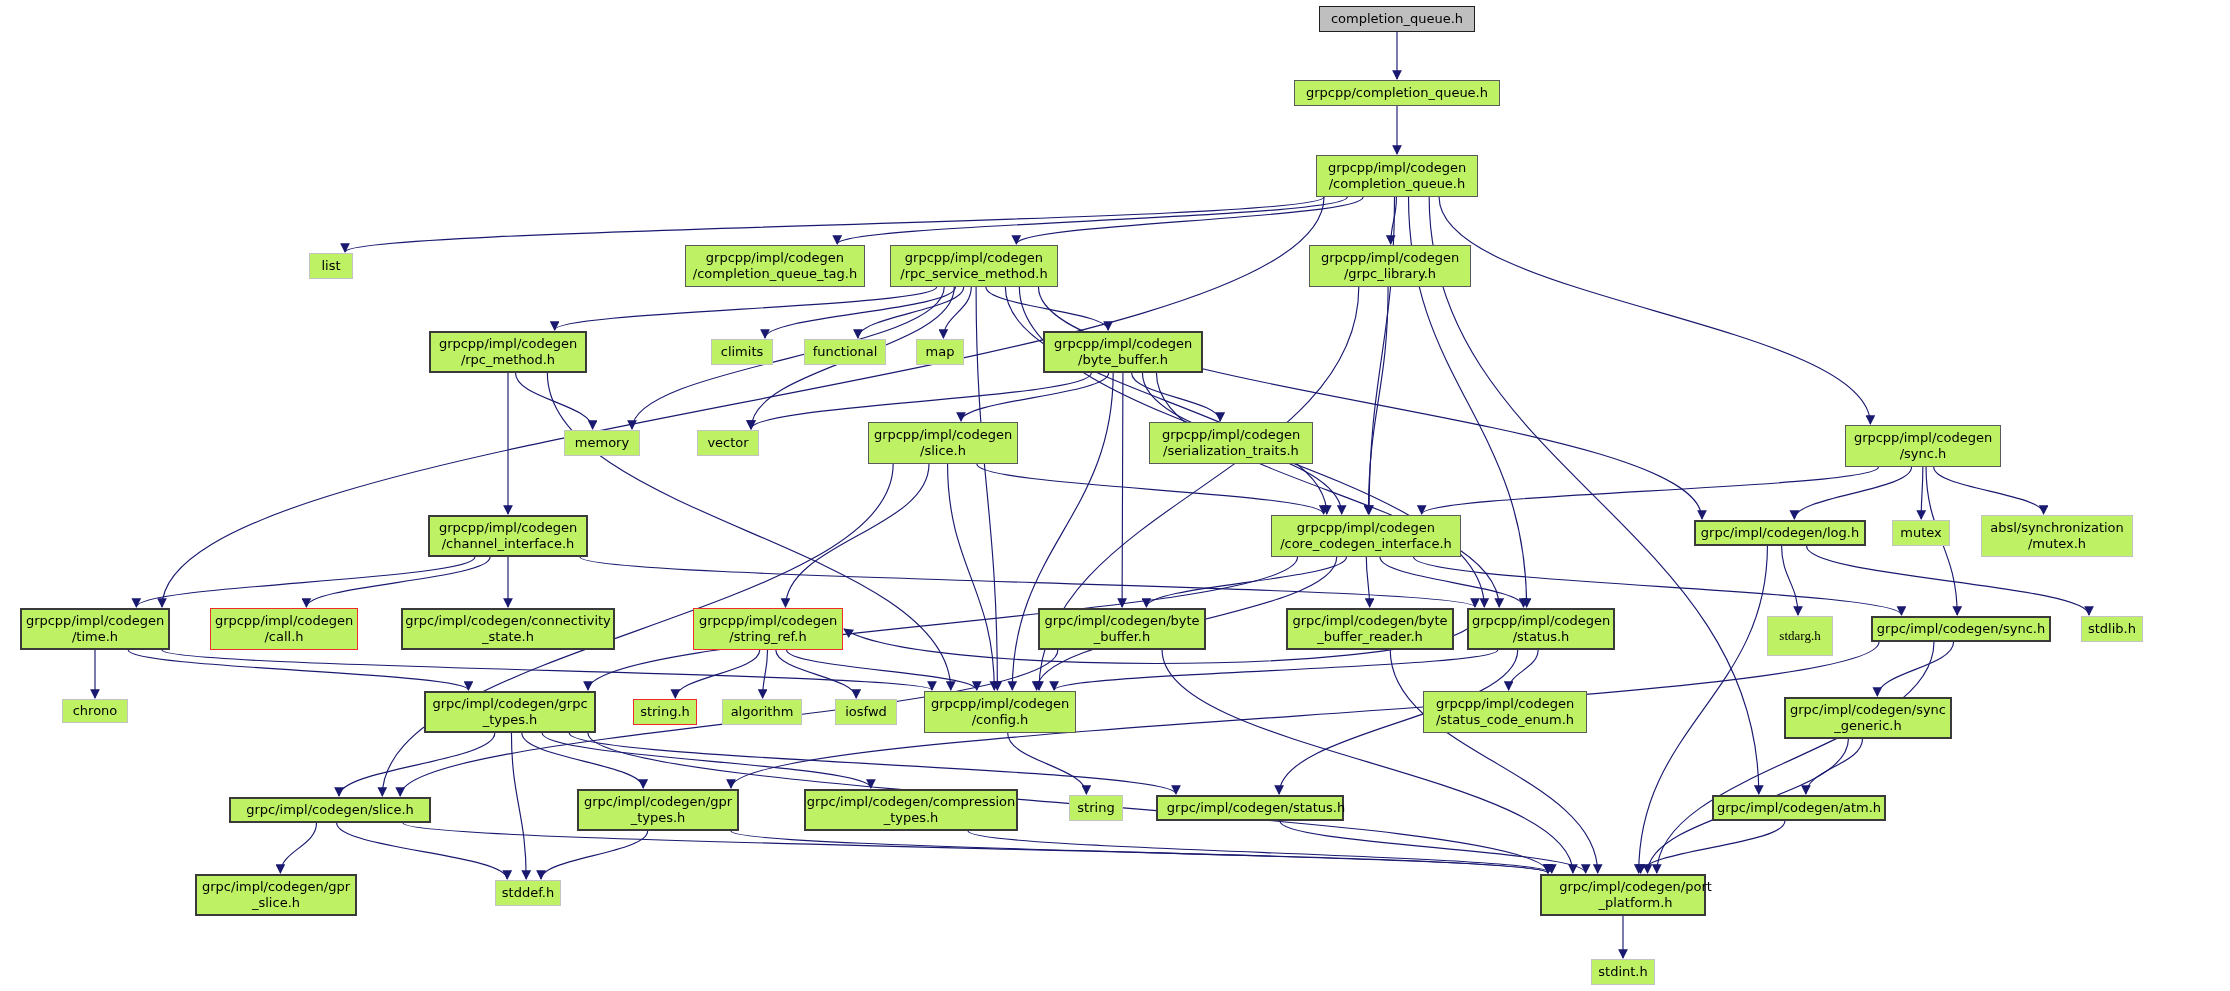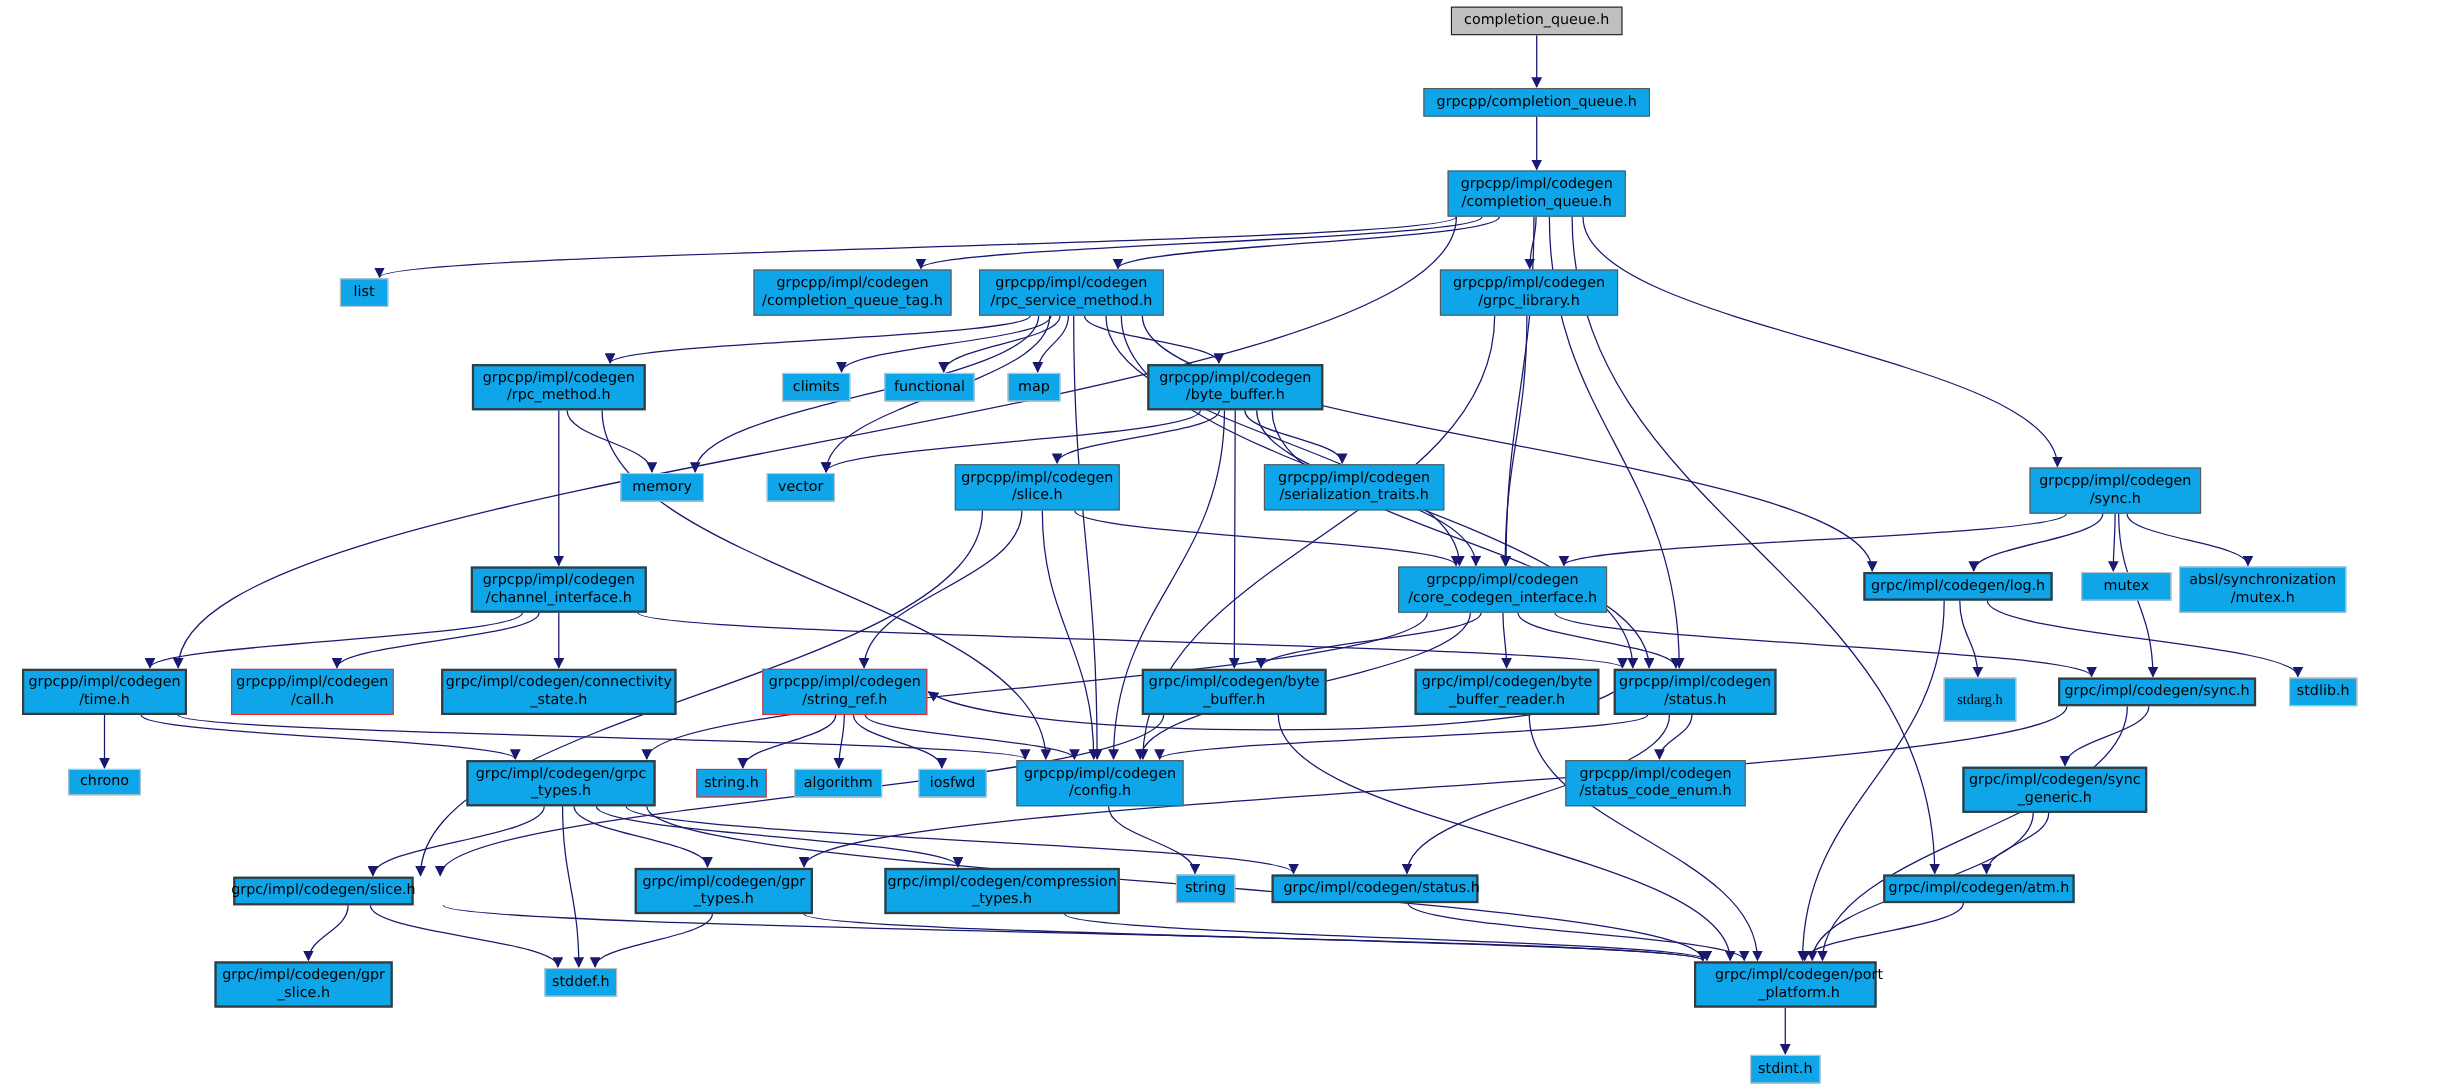--- a/index.html
+++ b/index.html
@@ -8,21 +8,21 @@
     width: 2230px; height: 991px;
     font-family: "DejaVu Sans", "Liberation Sans", sans-serif;
     background: #ffffff;
     overflow: hidden;
   }
   svg.edge-layer { position: absolute; left: 0; top: 0; }
   .node {
     position: absolute;
     display: flex; align-items: center; justify-content: center;
     text-align: center;
-    background: #0ea5e9; color: #000000;
+    background: #bef264; color: #000000;
     font-size: 13px; line-height: 16px;
     white-space: pre-line;
     box-sizing: border-box;
     cursor: default;
   }
   .node.internal       { border: 1px solid #5a5a5a; }
   .node.internal-bold  { border: 2px solid #3a3a3a; }
   .node.external       { border: 1px solid #c3c3c3; }
   .node.truncated      { border: 1.5px solid #ee2c2c; }
   .node.root           { border: 1.6px solid #202020; background: #bfbfbf; font-weight: normal; }
@@ -154,21 +154,21 @@
       <div class="node external" style="left: 697px; top: 430px; width: 62px; height: 26px;">vector</div>
       <div class="node internal" style="left: 868px; top: 422px; width: 150px; height: 42px;">grpcpp/impl/codegen
 /slice.h</div>
       <div class="node internal" style="left: 1149px; top: 422px; width: 164px; height: 42px;">grpcpp/impl/codegen
 /serialization_traits.h</div>
       <div class="node internal-bold" style="left: 428px; top: 515px; width: 160px; height: 42px;">grpcpp/impl/codegen
 /channel_interface.h</div>
       <div class="node internal" style="left: 1271px; top: 515px; width: 190px; height: 42px;">grpcpp/impl/codegen
 /core_codegen_interface.h</div>
       <div class="node internal-bold" style="left: 1694px; top: 520px; width: 172px; height: 26px;">grpc/impl/codegen/log.h</div>
-      <div class="node external" style="left: 1892px; top: 520px; width: 82px; height: 26px;">mutex</div>
+      <div class="node external" style="left: 1892px; top: 520px; width: 58px; height: 26px;">mutex</div>
       <div class="node external" style="left: 1981px; top: 515px; width: 152px; height: 42px;">absl/synchronization
 /mutex.h</div>
       <div class="node internal-bold" style="left: 20px; top: 608px; width: 150px; height: 42px;">grpcpp/impl/codegen
 /time.h</div>
       <div class="node truncated" style="left: 210px; top: 608px; width: 148px; height: 42px;">grpcpp/impl/codegen
 /call.h</div>
       <div class="node internal-bold" style="left: 401px; top: 608px; width: 214px; height: 42px;">grpc/impl/codegen/connectivity
 _state.h</div>
       <div class="node truncated" style="left: 693px; top: 608px; width: 150px; height: 42px;">grpcpp/impl/codegen
 /string_ref.h</div>
@@ -186,21 +186,21 @@
 _types.h</div>
       <div class="node truncated" style="left: 633px; top: 699px; width: 64px; height: 26px;">string.h</div>
       <div class="node external" style="left: 722px; top: 699px; width: 80px; height: 26px;">algorithm</div>
       <div class="node external" style="left: 835px; top: 699px; width: 62px; height: 26px;">iosfwd</div>
       <div class="node internal" style="left: 924px; top: 691px; width: 152px; height: 42px;">grpcpp/impl/codegen
 /config.h</div>
       <div class="node internal" style="left: 1423px; top: 691px; width: 164px; height: 42px;">grpcpp/impl/codegen
 /status_code_enum.h</div>
       <div class="node internal-bold" style="left: 1784px; top: 697px; width: 168px; height: 42px;">grpc/impl/codegen/sync
 _generic.h</div>
-      <div class="node internal-bold" style="left: 212px; top: 797px; width: 164px; height: 26px;">grpc/impl/codegen/slice.h</div>
+      <div class="node internal-bold" style="left: 229px; top: 797px; width: 202px; height: 26px;">grpc/impl/codegen/slice.h</div>
       <div class="node internal-bold" style="left: 577px; top: 789px; width: 162px; height: 42px;">grpc/impl/codegen/gpr
 _types.h</div>
       <div class="node internal-bold" style="left: 804px; top: 789px; width: 214px; height: 42px;">grpc/impl/codegen/compression
 _types.h</div>
       <div class="node external" style="left: 1069px; top: 795px; width: 54px; height: 26px;">string</div>
       <div class="node internal-bold" style="left: 1156px; top: 795px; width: 188px; height: 26px; padding-left: 12px;">grpc/impl/codegen/status.h</div>
       <div class="node internal-bold" style="left: 1712px; top: 795px; width: 174px; height: 26px;">grpc/impl/codegen/atm.h</div>
       <div class="node internal-bold" style="left: 195px; top: 874px; width: 162px; height: 42px;">grpc/impl/codegen/gpr
 _slice.h</div>
       <div class="node external" style="left: 495px; top: 880px; width: 66px; height: 26px;">stddef.h</div>

